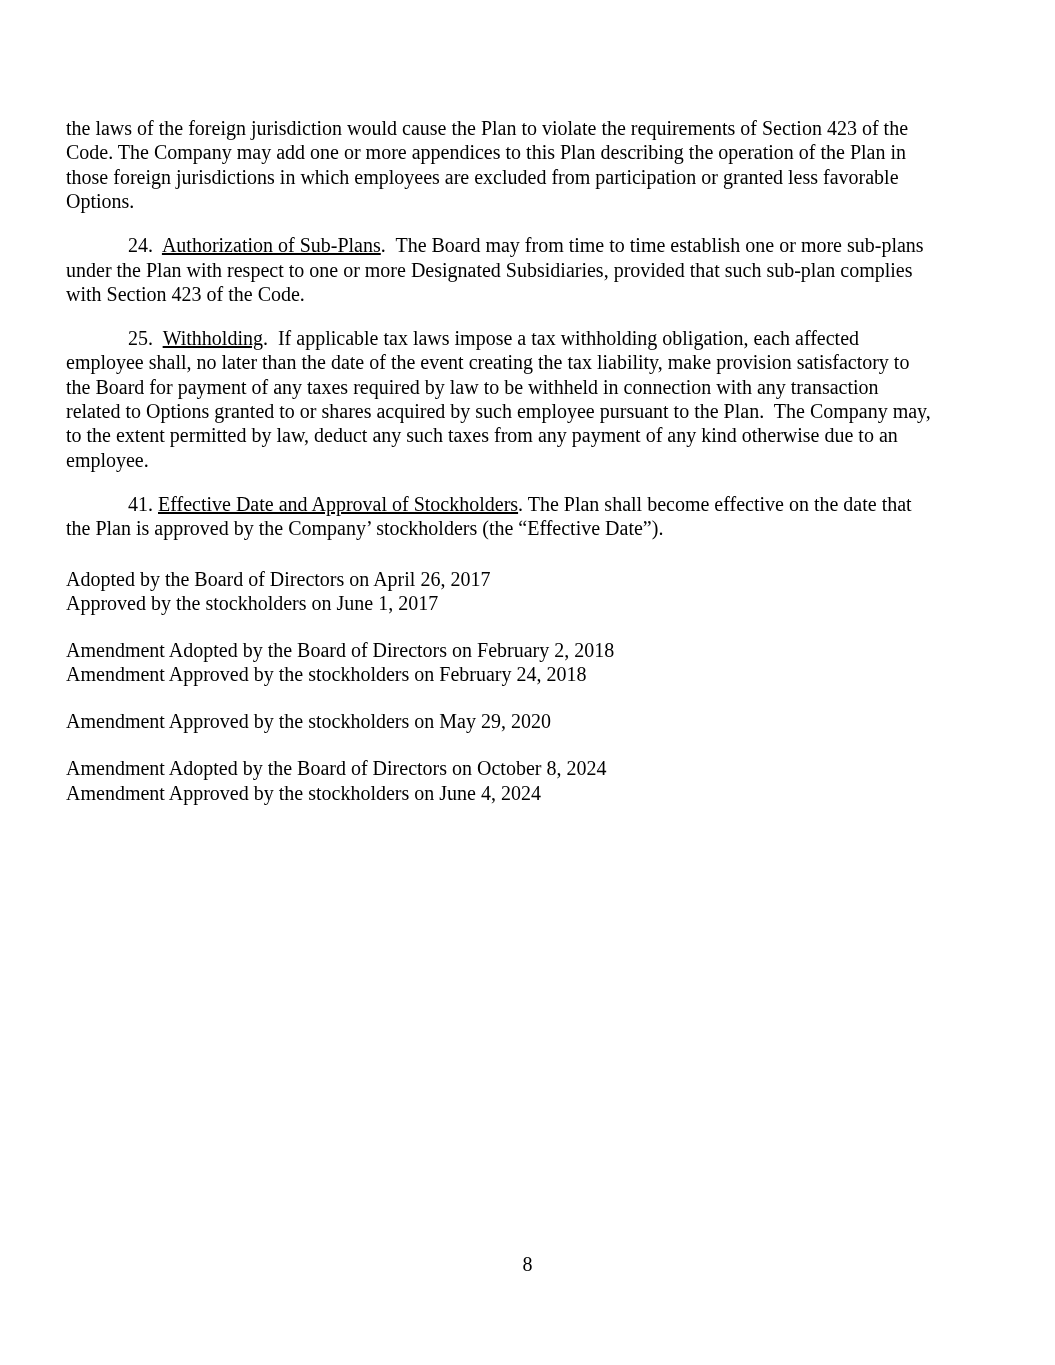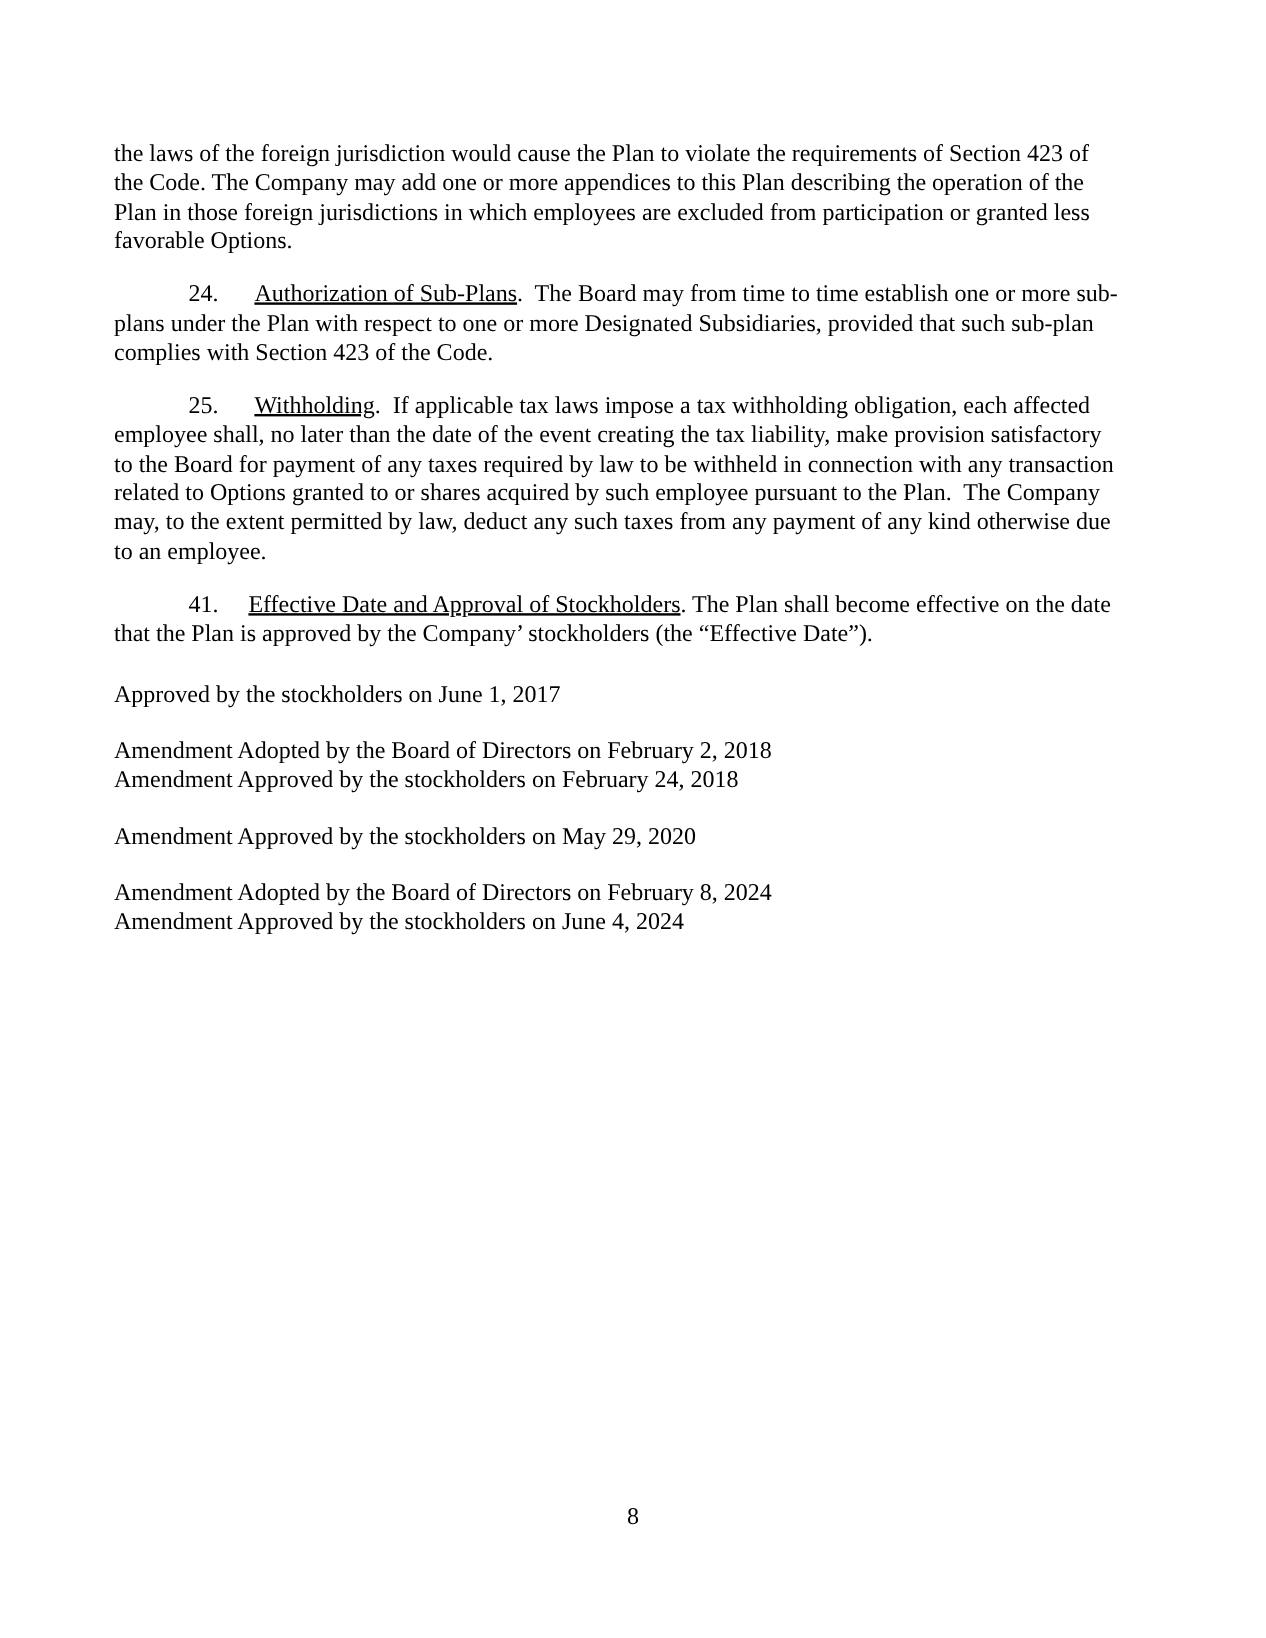--- a/index.html
+++ b/index.html
@@ -10,36 +10,35 @@
   .page {
     position: relative;
     width: 1055px;
     height: 1365px;
     background: #ffffff;
     color: #000000;
     font-family: "Liberation Serif", "DejaVu Serif", serif;
     font-size: 20px;
     line-height: 24.4px;
     box-sizing: border-box;
-    padding: 116px 122px 0 95px;
+    padding: 116px 122px 0 66px;
     overflow: hidden;
   }
   .para {
     margin: 0 0 19.5px 0;
     white-space: pre-wrap;
   }
   .para span {
     white-space: pre-wrap;
   }
   .indent {
     text-indent: 62px;
   }
   .underline {
     text-decoration: underline;
-    margin-left: 20px;
   }
   .history {
     margin-top: 26px;
   }
   .history-group {
     margin: 0 0 22.5px 0;
   }
   .history-line {
     white-space: pre-wrap;
   }
@@ -60,35 +59,36 @@
 
   <p class="para indent"><span>24.  </span><span class="underline">Authorization of Sub-Plans</span><span>.  The Board may from time to time establish one or more sub-plans under the Plan with respect to one or more Designated Subsidiaries, provided that such sub-plan complies with Section 423 of the Code.</span></p>
 
   <p class="para indent"><span>25.  </span><span class="underline">Withholding</span><span>.  If applicable tax laws impose a tax withholding obligation, each affected employee shall, no later than the date of the event creating the tax liability, make provision satisfactory to the Board for payment of any taxes required by law to be withheld in connection with any transaction related to Options granted to or shares acquired by such employee pursuant to the Plan.  The Company may, to the extent permitted by law, deduct any such taxes from any payment of any kind otherwise due to an employee.</span></p>
 
   <p class="para indent"><span>41. </span><span class="underline">Effective Date and Approval of Stockholders</span><span>. The Plan shall become effective on the date that the Plan is approved by the Company’ stockholders (the “Effective Date”).</span></p>
 
   <div class="history">
 
     <div class="history-group">
+      <div class="history-line">Adopted by the Board of Directors on April 26, 2017</div>
       <div class="history-line">Approved by the stockholders on June 1, 2017</div>
     </div>
 
     <div class="history-group">
       <div class="history-line">Amendment Adopted by the Board of Directors on February 2, 2018</div>
       <div class="history-line">Amendment Approved by the stockholders on February 24, 2018</div>
     </div>
 
 
     <div class="history-group">
       <div class="history-line">Amendment Approved by the stockholders on May 29, 2020</div>
     </div>
 
     <div class="history-group">
-      <div class="history-line">Amendment Adopted by the Board of Directors on February 8, 2024</div>
+      <div class="history-line">Amendment Adopted by the Board of Directors on October 8, 2024</div>
       <div class="history-line">Amendment Approved by the stockholders on June 4, 2024</div>
     </div>
 
   </div>
 
   <div class="page-number">8</div>
 
 </div>
 
 </body></html>

